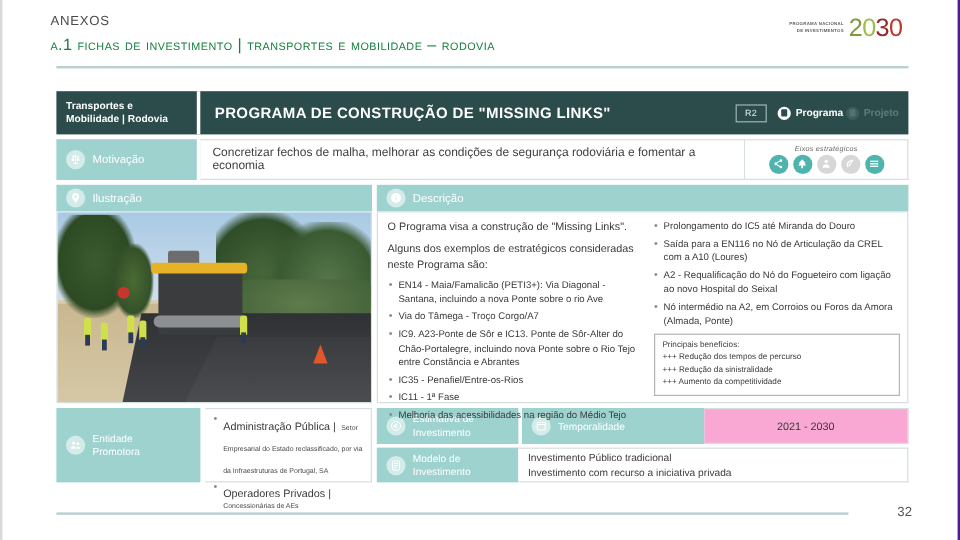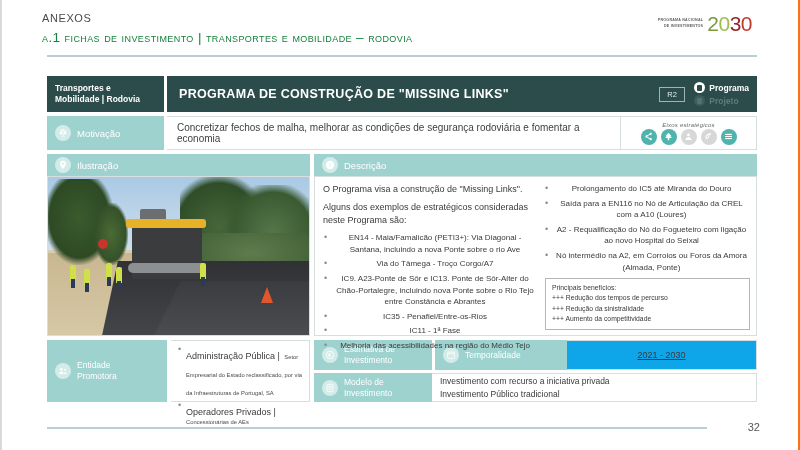--- a/index.html
+++ b/index.html
@@ -12,21 +12,21 @@
     overflow: hidden;
   }
 
   
   .page {
     position: absolute;
     left: 0; top: 0;
     width: 800px; height: 450px;
     background: #ffffff;
     border-left: 2px solid #d9d9d9;
-    border-right: 2px solid #f97316;
+    border-right: 2px solid #4c1d95;
   }
 
   
   .header { position: absolute; left: 40px; top: 8px; width: 720px; }
   .header-title {
     font-size: 15px;
     letter-spacing: .6px;
     color: #4a4a4a;
     font-variant: small-caps;
     text-transform: lowercase;
@@ -96,21 +96,21 @@
   }
   .tb-title { font-size: 12.5px; font-weight: bold; letter-spacing: .3px; }
   .tb-right { display: flex; align-items: center; gap: 9px; }
   .rev-badge {
     border: 1px solid #9fb5b5;
     color: #dfe9e9;
     font-size: 7.5px;
     padding: 2px 7px;
     letter-spacing: .3px;
   }
-  .tb-toggles { display: flex; flex-direction: column; gap: 2px; }
+  .tb-toggles { display: flex; gap: 2px; }
   .tgl { display: flex; align-items: center; gap: 4px; font-size: 8.5px; font-weight: bold; }
   .tgl.on { color: #ffffff; }
   .tgl.off { color: #5f7c7c; }
   .tgl-dot {
     width: 11px; height: 11px; border-radius: 50%;
     display: flex; align-items: center; justify-content: center;
   }
   .tgl.on .tgl-dot { background: #ffffff; }
   .tgl.off .tgl-dot { background: #3d5c5c; }
   .tgl-dot i {
@@ -221,21 +221,21 @@
     background: #ffffff;
     padding: 6px 6px 4px 8px;
     display: flex; gap: 6px;
     position: relative;
   }
   .desc-col { font-size: 8px; line-height: 1.45; color: #3a3a3a; }
   .desc-col.left { width: 215px; }
   .desc-col.right { flex: 1; }
   .desc-lead { font-size: 9px; margin-bottom: 5px; }
   .desc-lead2 { font-size: 9px; margin-bottom: 5px; }
-  ul.bl { list-style: none; text-align: center; }
+  ul.bl { list-style: none; }
   ul.bl li { position: relative; padding-left: 9px; margin-bottom: 3px; }
   ul.bl li:before {
     content: '\2022'; position: absolute; left: 1px; top: -1px;
     color: #8a8a8a; font-size: 9px;
   }
   .benef {
     position: absolute;
     right: 6px; bottom: 5px;
     width: 205px;
     border: 1px solid #b5b5b5;
@@ -263,25 +263,25 @@
   .bot-right { flex: 1; display: flex; flex-direction: column; gap: 3px; }
   .brow1 { display: flex; height: 30px; }
   .brow2 { display: flex; height: 29px; }
   .lbl-small { font-size: 8.5px; line-height: 1.25; }
   .est-lbl { width: 118px; }
   .est-val {
     width: 128px; border: 1px solid #d6dede; border-left: none; background: #fff;
     display: flex; align-items: center; justify-content: center;
     font-size: 9px; color: #3a3a3a;
   }
-  .tmp-lbl { width: 132px; margin-left: 3px; }
+  .tmp-lbl { width: 152px; margin-left: 3px; }
   .tmp-val {
-    flex: 1; border: 1px solid #d6dede; border-left: none; background: #0ea5e9;
+    flex: 1; border: 1px solid #d6dede; border-left: none; background: #f9a8d4;
     display: flex; align-items: center; justify-content: center;
-    font-size: 9px; color: #3a3a3a; text-decoration: underline;
+    font-size: 9px; color: #3a3a3a;
   }
   .mod-lbl { width: 118px; }
   .mod-val {
     flex: 1; border: 1px solid #d6dede; border-left: none; background: #fff;
     display: flex; flex-direction: column; justify-content: center;
     padding-left: 8px; font-size: 8.5px; color: #3a3a3a; gap: 3px;
   }
 
   
   .footer-rule { position: absolute; left: 45px; top: 427px; width: 660px; height: 2px; background: #b9cfd2; }
@@ -512,22 +512,22 @@
           <div class="lbl-teal mod-lbl lbl-small">
             <span class="cicon">
               <svg width="10" height="10" viewBox="0 0 24 24" fill="none" stroke="#fff" stroke-width="2">
                   <rect x="5" y="3" width="14" height="18" rx="1.5"></rect>
                   <path d="M8 8h8M8 12h8M8 16h5"></path>
                 </svg>
             </span>
             <span><span>Modelo de</span><br><span>Investimento</span></span>
           </div>
           <div class="mod-val">
+            <div>Investimento Público tradicional</div>
             <div>Investimento com recurso a iniciativa privada</div>
-            <div>Investimento Público tradicional</div>
           </div>
         </div>
 
       </div>
     </div>
   </div>
 
   <div class="footer-rule"></div>
   <div class="pagenum">32</div>
 

